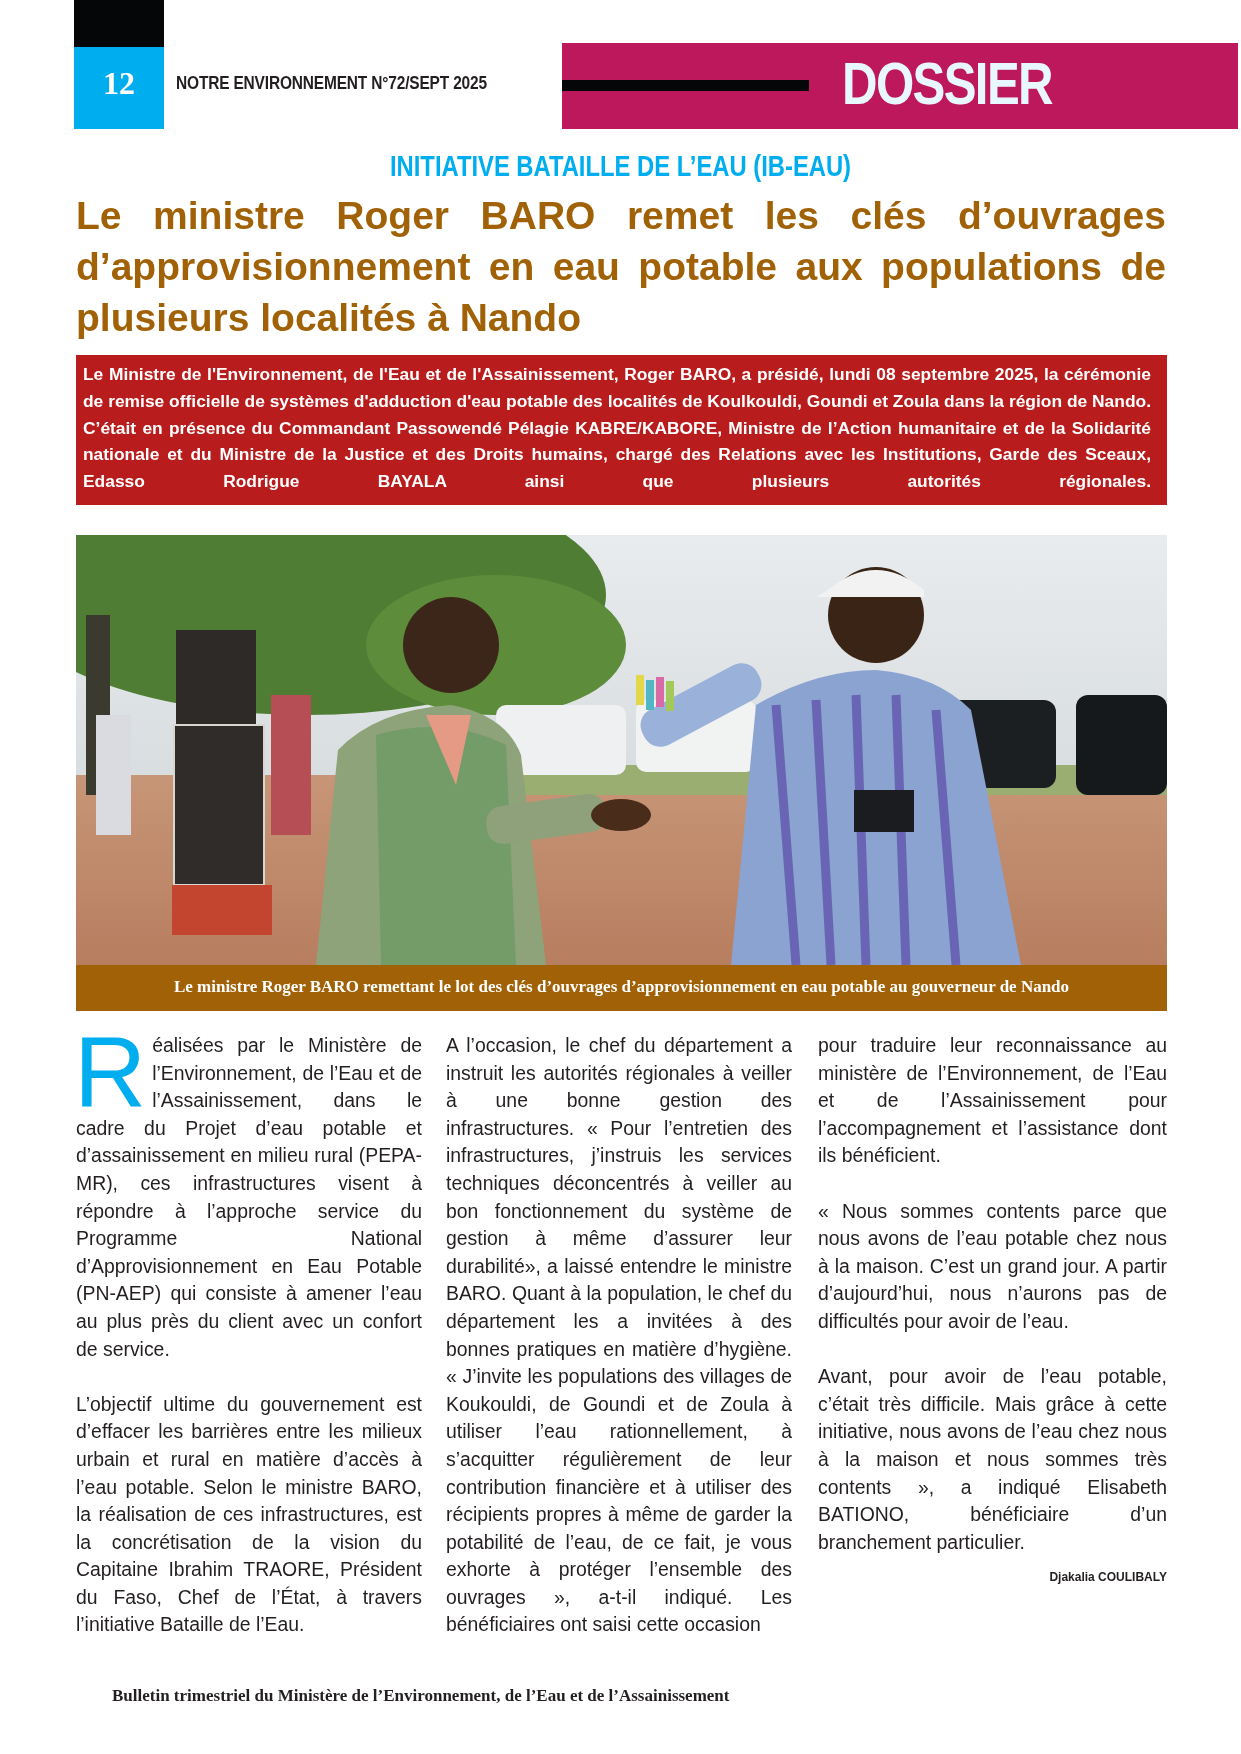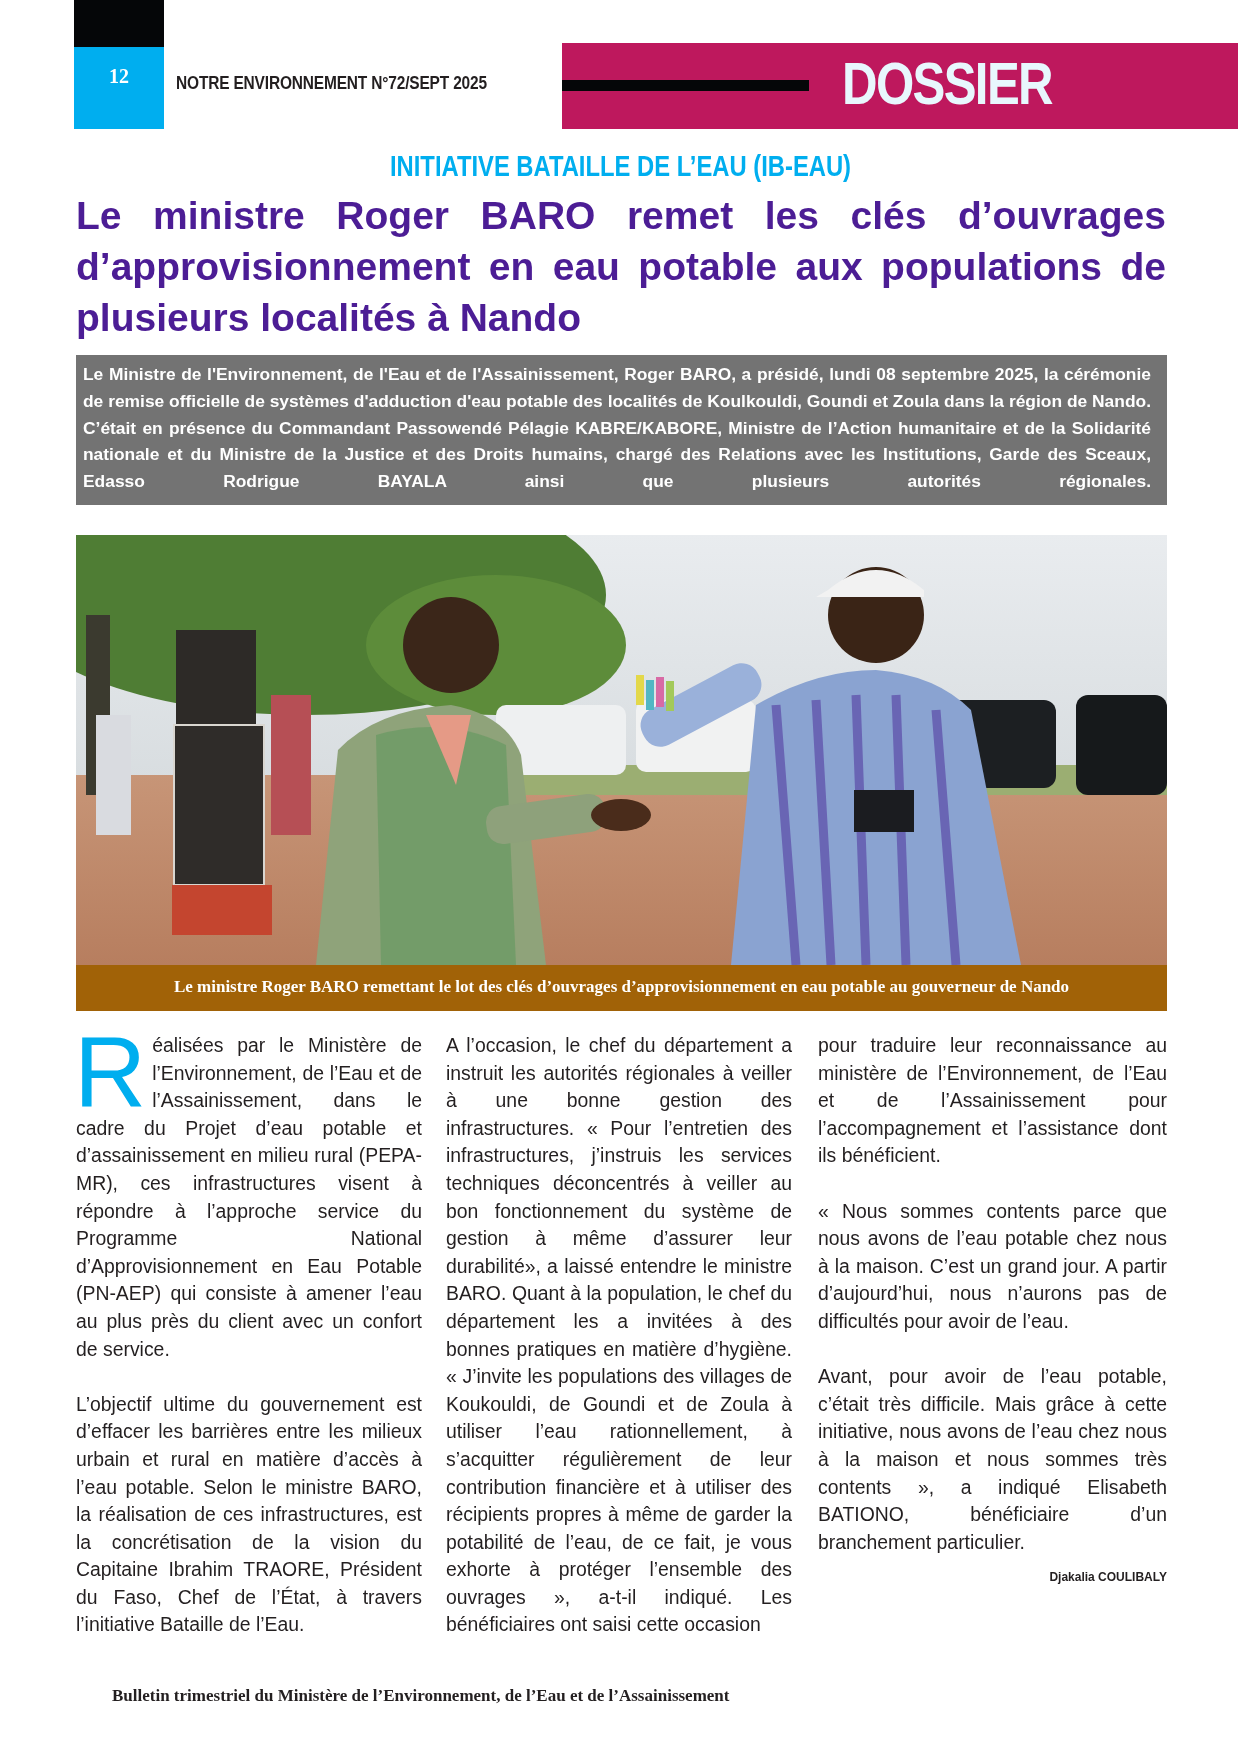--- a/index.html
+++ b/index.html
@@ -1,29 +1,29 @@
 <!DOCTYPE html>
 <html><head>
 <meta charset="utf-8">
 <style>
   html, body { margin: 0; padding: 0; background: #ffffff; }
   body { width: 1241px; height: 1754px; position: relative; overflow: hidden; font-family: "Liberation Sans", sans-serif; color: #231f20; }
 
   .black-tab { position: absolute; left: 74px; top: 0; width: 90px; height: 47px; background: #050608; }
   .page-num-box { position: absolute; left: 74px; top: 47px; width: 90px; height: 82px; background: #00aeef; }
-  .page-num { position: absolute; left: 0; top: 18px; width: 90px; text-align: center; color: #ffffff; font-family: "Liberation Serif", serif; font-weight: bold; font-size: 20px; }
+  .page-num { position: absolute; left: 0; top: 18px; width: 90px; text-align: center; color: #ffffff; font-family: "Liberation Serif", serif; font-weight: bold; font-size: 32px; }
   .issue-title { position: absolute; left: 176px; top: 73px; font-family: "Liberation Sans Narrow", "Liberation Sans", sans-serif; font-weight: bold; font-size: 18px; letter-spacing: -0.2px; color: #231f20; transform: scaleX(0.86); transform-origin: left center; white-space: nowrap; }
   .section-band { position: absolute; left: 562px; top: 43px; width: 676px; height: 86px; background: #be185d; }
   .band-rule { position: absolute; left: 0; top: 37px; width: 247px; height: 11px; background: #050608; }
   .section-label { position: absolute; left: 280px; top: 6px; color: #e8f7fd; font-family: "Liberation Sans", sans-serif; font-weight: bold; font-size: 60px; letter-spacing: -2px; transform: scaleX(0.82); transform-origin: left center; }
 
   .kicker { position: absolute; left: 0; width: 1241px; top: 150px; text-align: center; color: #00aeef; font-weight: bold; font-size: 29px; transform: scaleX(0.82); transform-origin: center; white-space: nowrap; }
-  .headline { position: absolute; left: 76px; top: 190px; width: 1090px; font-weight: bold; font-size: 39px; line-height: 51px; text-align: justify; text-align-last: left; color: #4c1d95; }
+  .headline { position: absolute; left: 76px; top: 190px; width: 1090px; font-weight: bold; font-size: 39px; line-height: 51px; text-align: justify; text-align-last: left; color: #a16207; }
 
-  .intro-box { position: absolute; left: 76px; top: 355px; width: 1091px; height: 150px; background: #737373; box-sizing: border-box; padding: 6px 16px 0 7px; }
+  .intro-box { position: absolute; left: 76px; top: 355px; width: 1091px; height: 150px; background: #b91c1c; box-sizing: border-box; padding: 6px 16px 0 7px; }
   .intro-text { color: #ffffff; font-weight: bold; font-size: 17.4px; line-height: 26.8px; text-align: justify; text-align-last: justify; margin: 0; }
 
   .photo { position: absolute; left: 76px; top: 535px; width: 1091px; height: 430px; overflow: hidden; background: #b78a6a; }
   .photo svg { display: block; }
 
   .caption-box { position: absolute; left: 76px; top: 965px; width: 1091px; height: 46px; background: #a16207; }
   .caption-text { position: absolute; left: 0; width: 100%; top: 12px; text-align: center; color: #ffffff; font-family: "Liberation Serif", serif; font-weight: bold; font-size: 17px; white-space: nowrap; }
 
   .columns { position: absolute; top: 1032px; left: 76px; width: 1091px; }
   .col { position: absolute; top: 0; width: 346px; font-size: 19.4px; line-height: 27.6px; color: #231f20; text-align: justify; }

